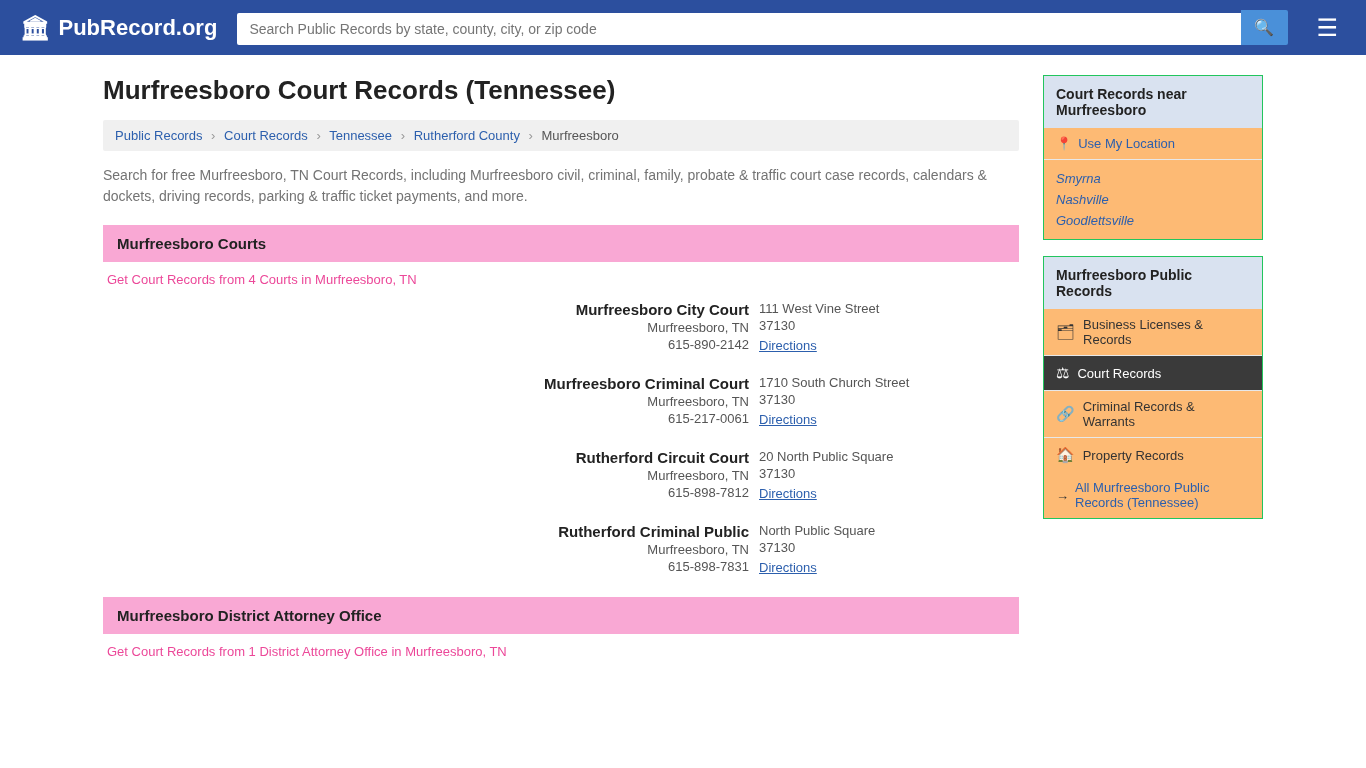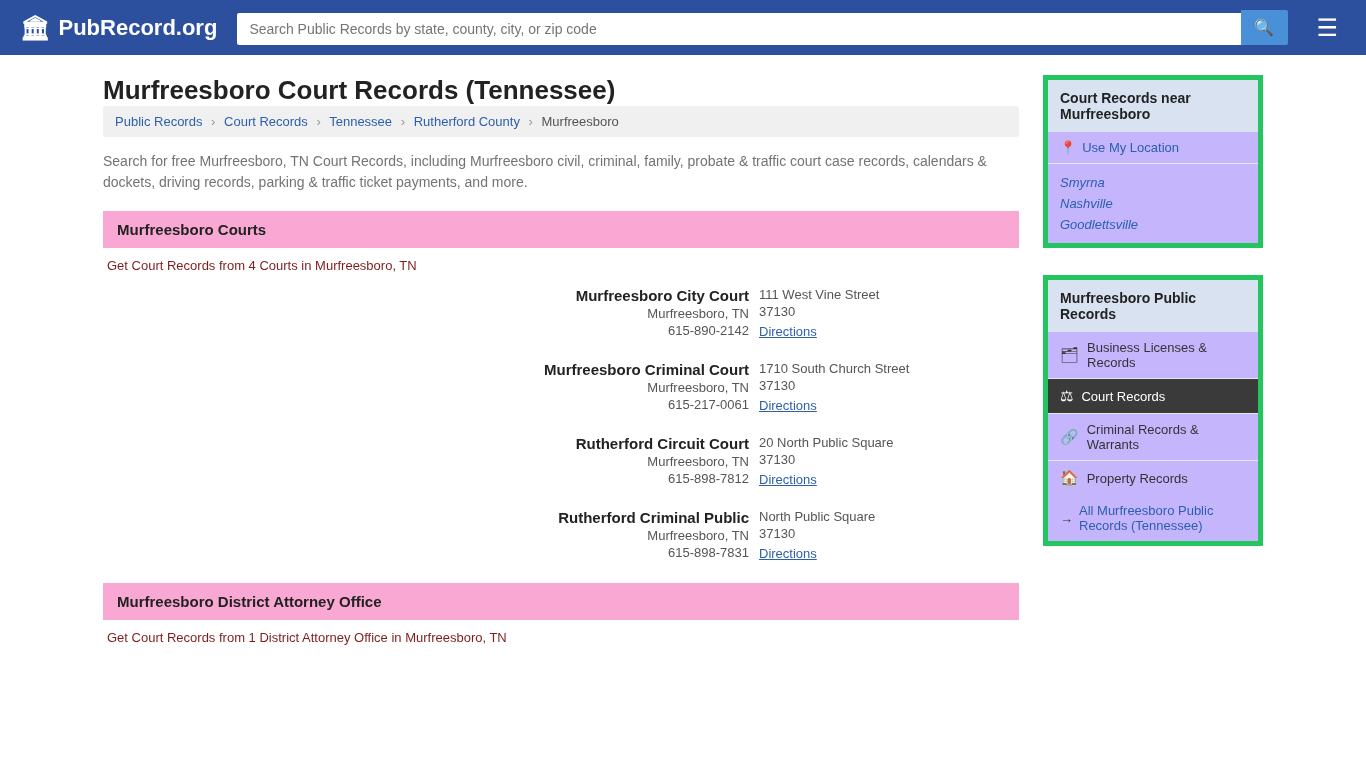--- a/index.html
+++ b/index.html
@@ -73,20 +73,21 @@
     .sidebar-col {
       width: 220px;
       flex-shrink: 0;
     }
 
     
     .page-title {
       font-size: 26px;
       font-weight: bold;
       color: #222;
+      margin-bottom: 14px;
     }
 
     
     .breadcrumb {
       background: #f0f0f0;
       padding: 8px 12px;
       font-size: 13px;
       color: #555;
       margin-bottom: 14px;
       border-radius: 2px;
@@ -115,21 +116,21 @@
       font-weight: bold;
       font-size: 15px;
       color: #222;
       margin-bottom: 10px;
       margin-top: 10px;
     }
 
     
     .section-subtext {
       font-size: 13px;
-      color: #7f1d1d;
+      color: #ec4899;
       margin-bottom: 14px;
       padding: 0 4px;
     }
 
     
     .court-entry {
       margin-bottom: 22px;
       display: flex;
       gap: 10px;
     }
@@ -168,23 +169,23 @@
     }
     .directions-link {
       color: #2c5fad;
       text-decoration: underline;
       font-size: 13px;
       cursor: pointer;
     }
 
     
     .sidebar-box {
-      background: #c4b5fd;
-      border: 5px solid #22c55e;
-      margin-bottom: 27px;
+      background: #fdba74;
+      border: 1px solid #22c55e;
+      margin-bottom: 16px;
     }
     .sidebar-box-header {
       background: #d9e2f0;
       padding: 10px 12px;
       font-weight: bold;
       font-size: 14px;
       color: #222;
     }
     .sidebar-item {
       padding: 8px 12px;

